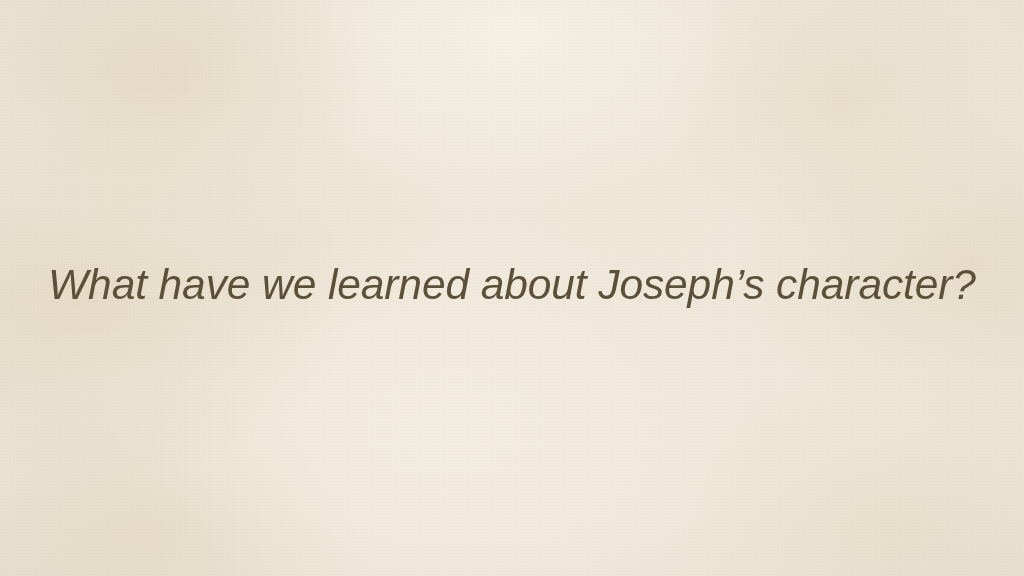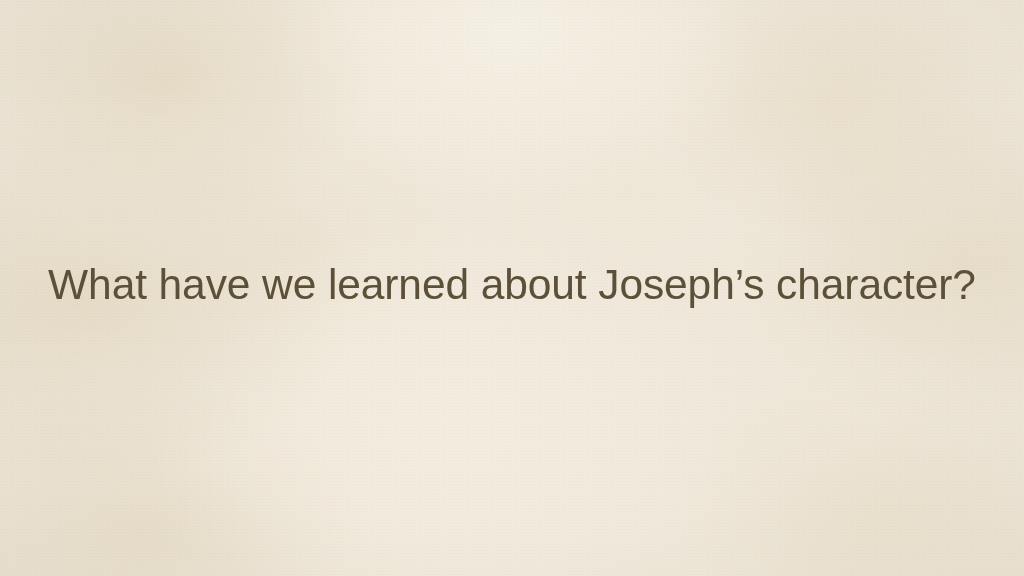--- a/index.html
+++ b/index.html
@@ -67,20 +67,21 @@
         rgba(138,121,90,0.10) 100%);
   }
 
   
   #headline-wrap {
     position: relative;
     z-index: 5;
     width: 100%;
     text-align: center;
     transform: translateY(-4px);
+    font-style: italic;
   }
 
   .headline {
     margin: 0;
     font-family: "Liberation Sans", sans-serif;
     font-size: 42.5px;
     font-weight: 400;
     line-height: 1.2;
     letter-spacing: -0.1px;
     color: #5c5039;

